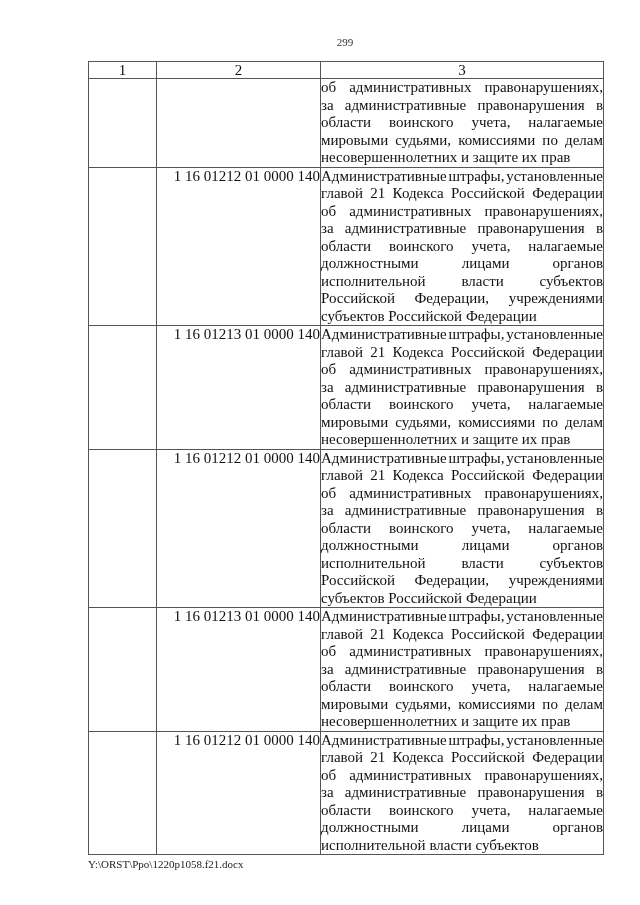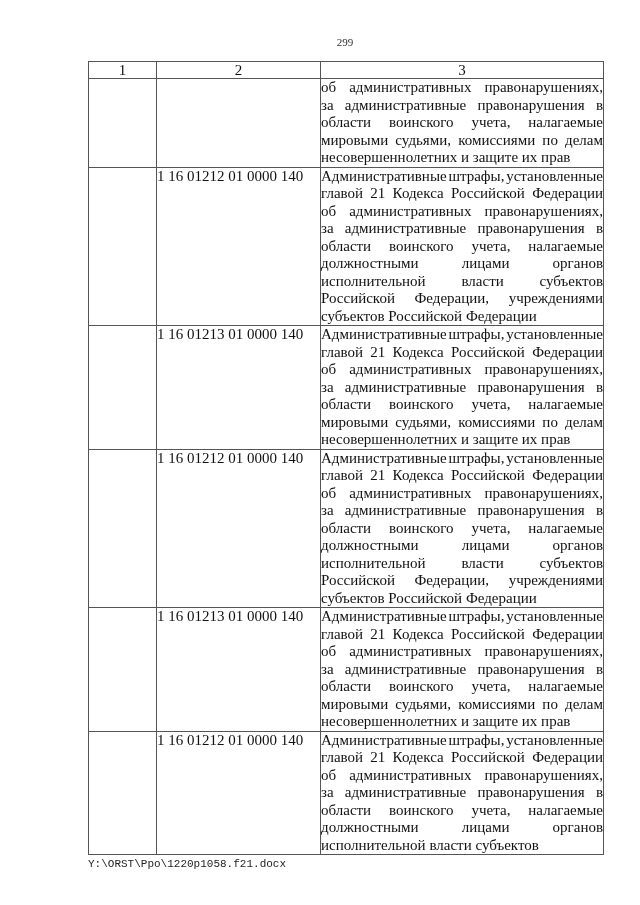--- a/index.html
+++ b/index.html
@@ -6,25 +6,25 @@
   body { width: 640px; height: 905px; position: relative; overflow: hidden;
          font-family: "Liberation Serif", "DejaVu Serif", serif; color: #111; }
   .page-number { position: absolute; top: 36px; left: 0; width: 690px; text-align: center;
                  font-size: 11px; color: #333; }
   table.doc { position: absolute; left: 88px; top: 61px; border-collapse: collapse;
               table-layout: fixed; width: 515px; }
   table.doc td { border: 1px solid #555; padding: 0; vertical-align: top;
                  font-size: 15px; line-height: 17.5px; }
   col.c1 { width: 68px; } col.c2 { width: 164px; } col.c3 { width: 283px; }
   tr.head td { text-align: center; height: 16px; line-height: 16px; }
-  td.code { text-align: left; padding-right: 4px; white-space: nowrap; }
+  td.code { text-align: right; padding-right: 4px; white-space: nowrap; }
   td.desc { padding: 0 3px 0 5px; }
   .ln { display: block; text-align: justify; text-align-last: justify; white-space: nowrap; }
   .ln.last { text-align-last: left; }
-  .footer { position: absolute; left: 88px; top: 858px; font-size: 11px; color: #222; font-family: Liberation Mono, monospace; }
+  .footer { position: absolute; left: 88px; top: 858px; font-size: 11px; color: #222; }
   table.doc tr.r-last td { border-bottom: 1px solid #555; }
 </style>
 </head>
 <body>
 
 <div class="page-number">299</div>
 
 <table class="doc">
   <colgroup>
       <col class="c1">

